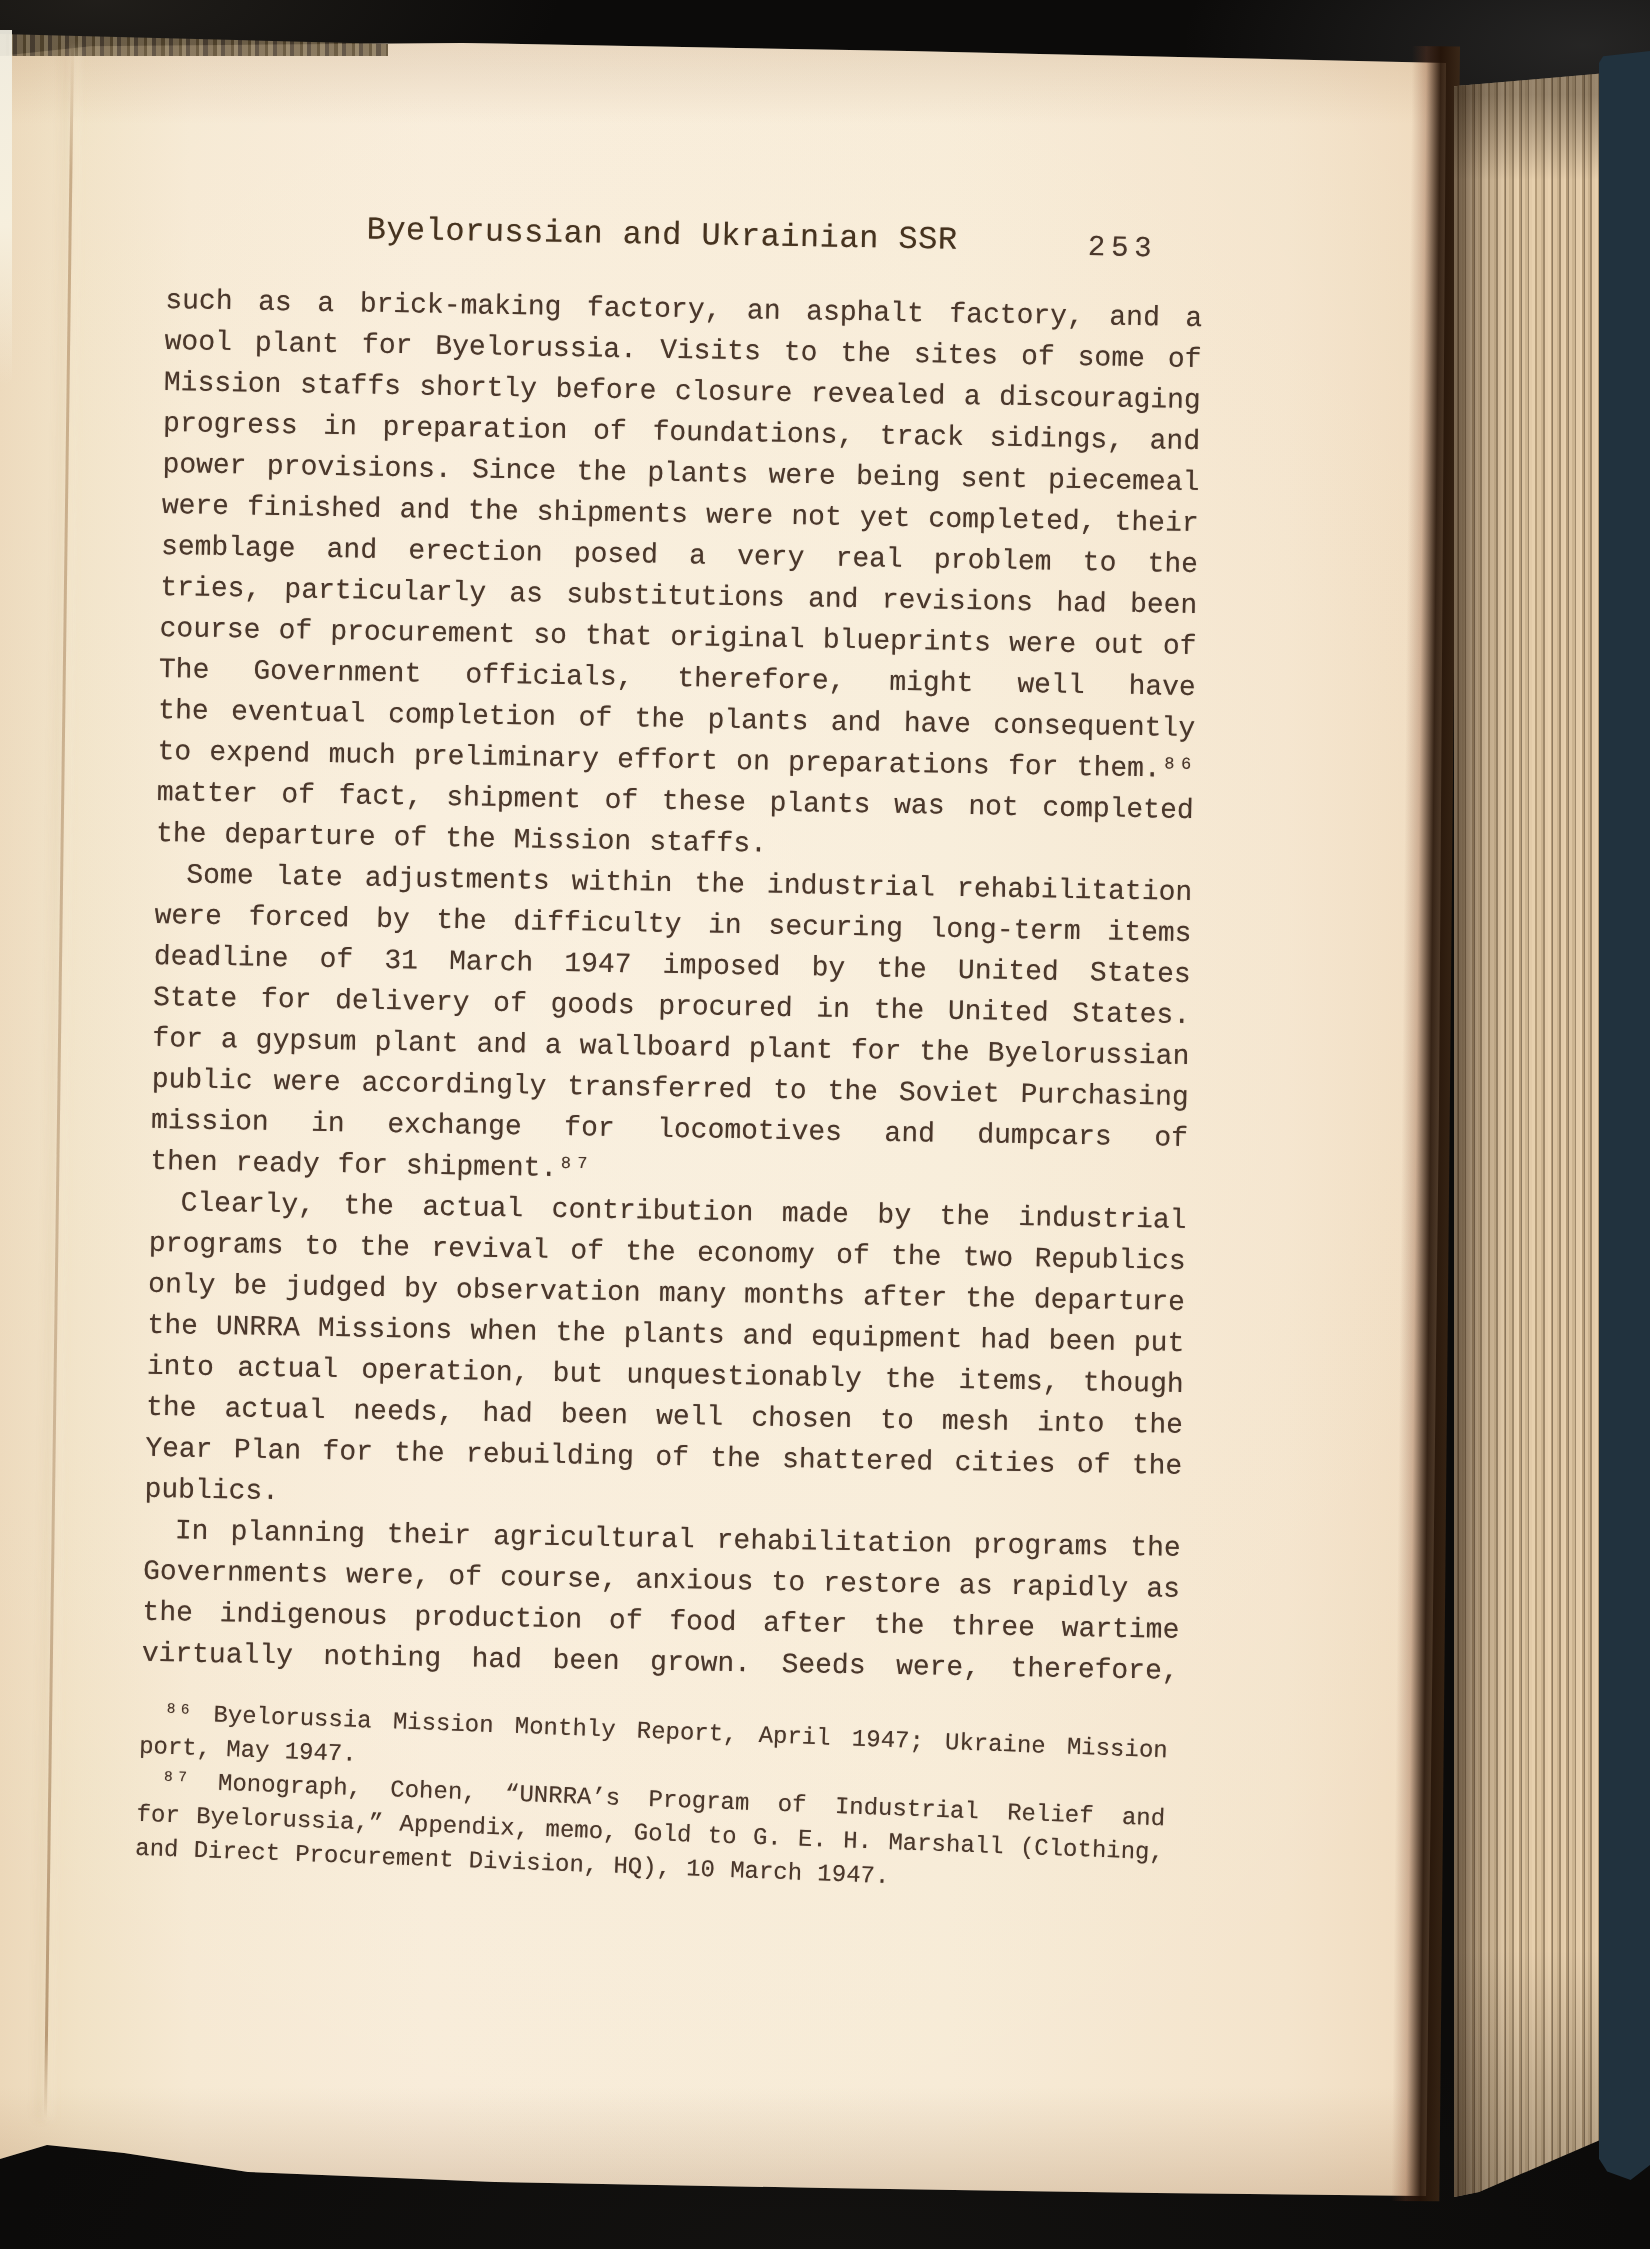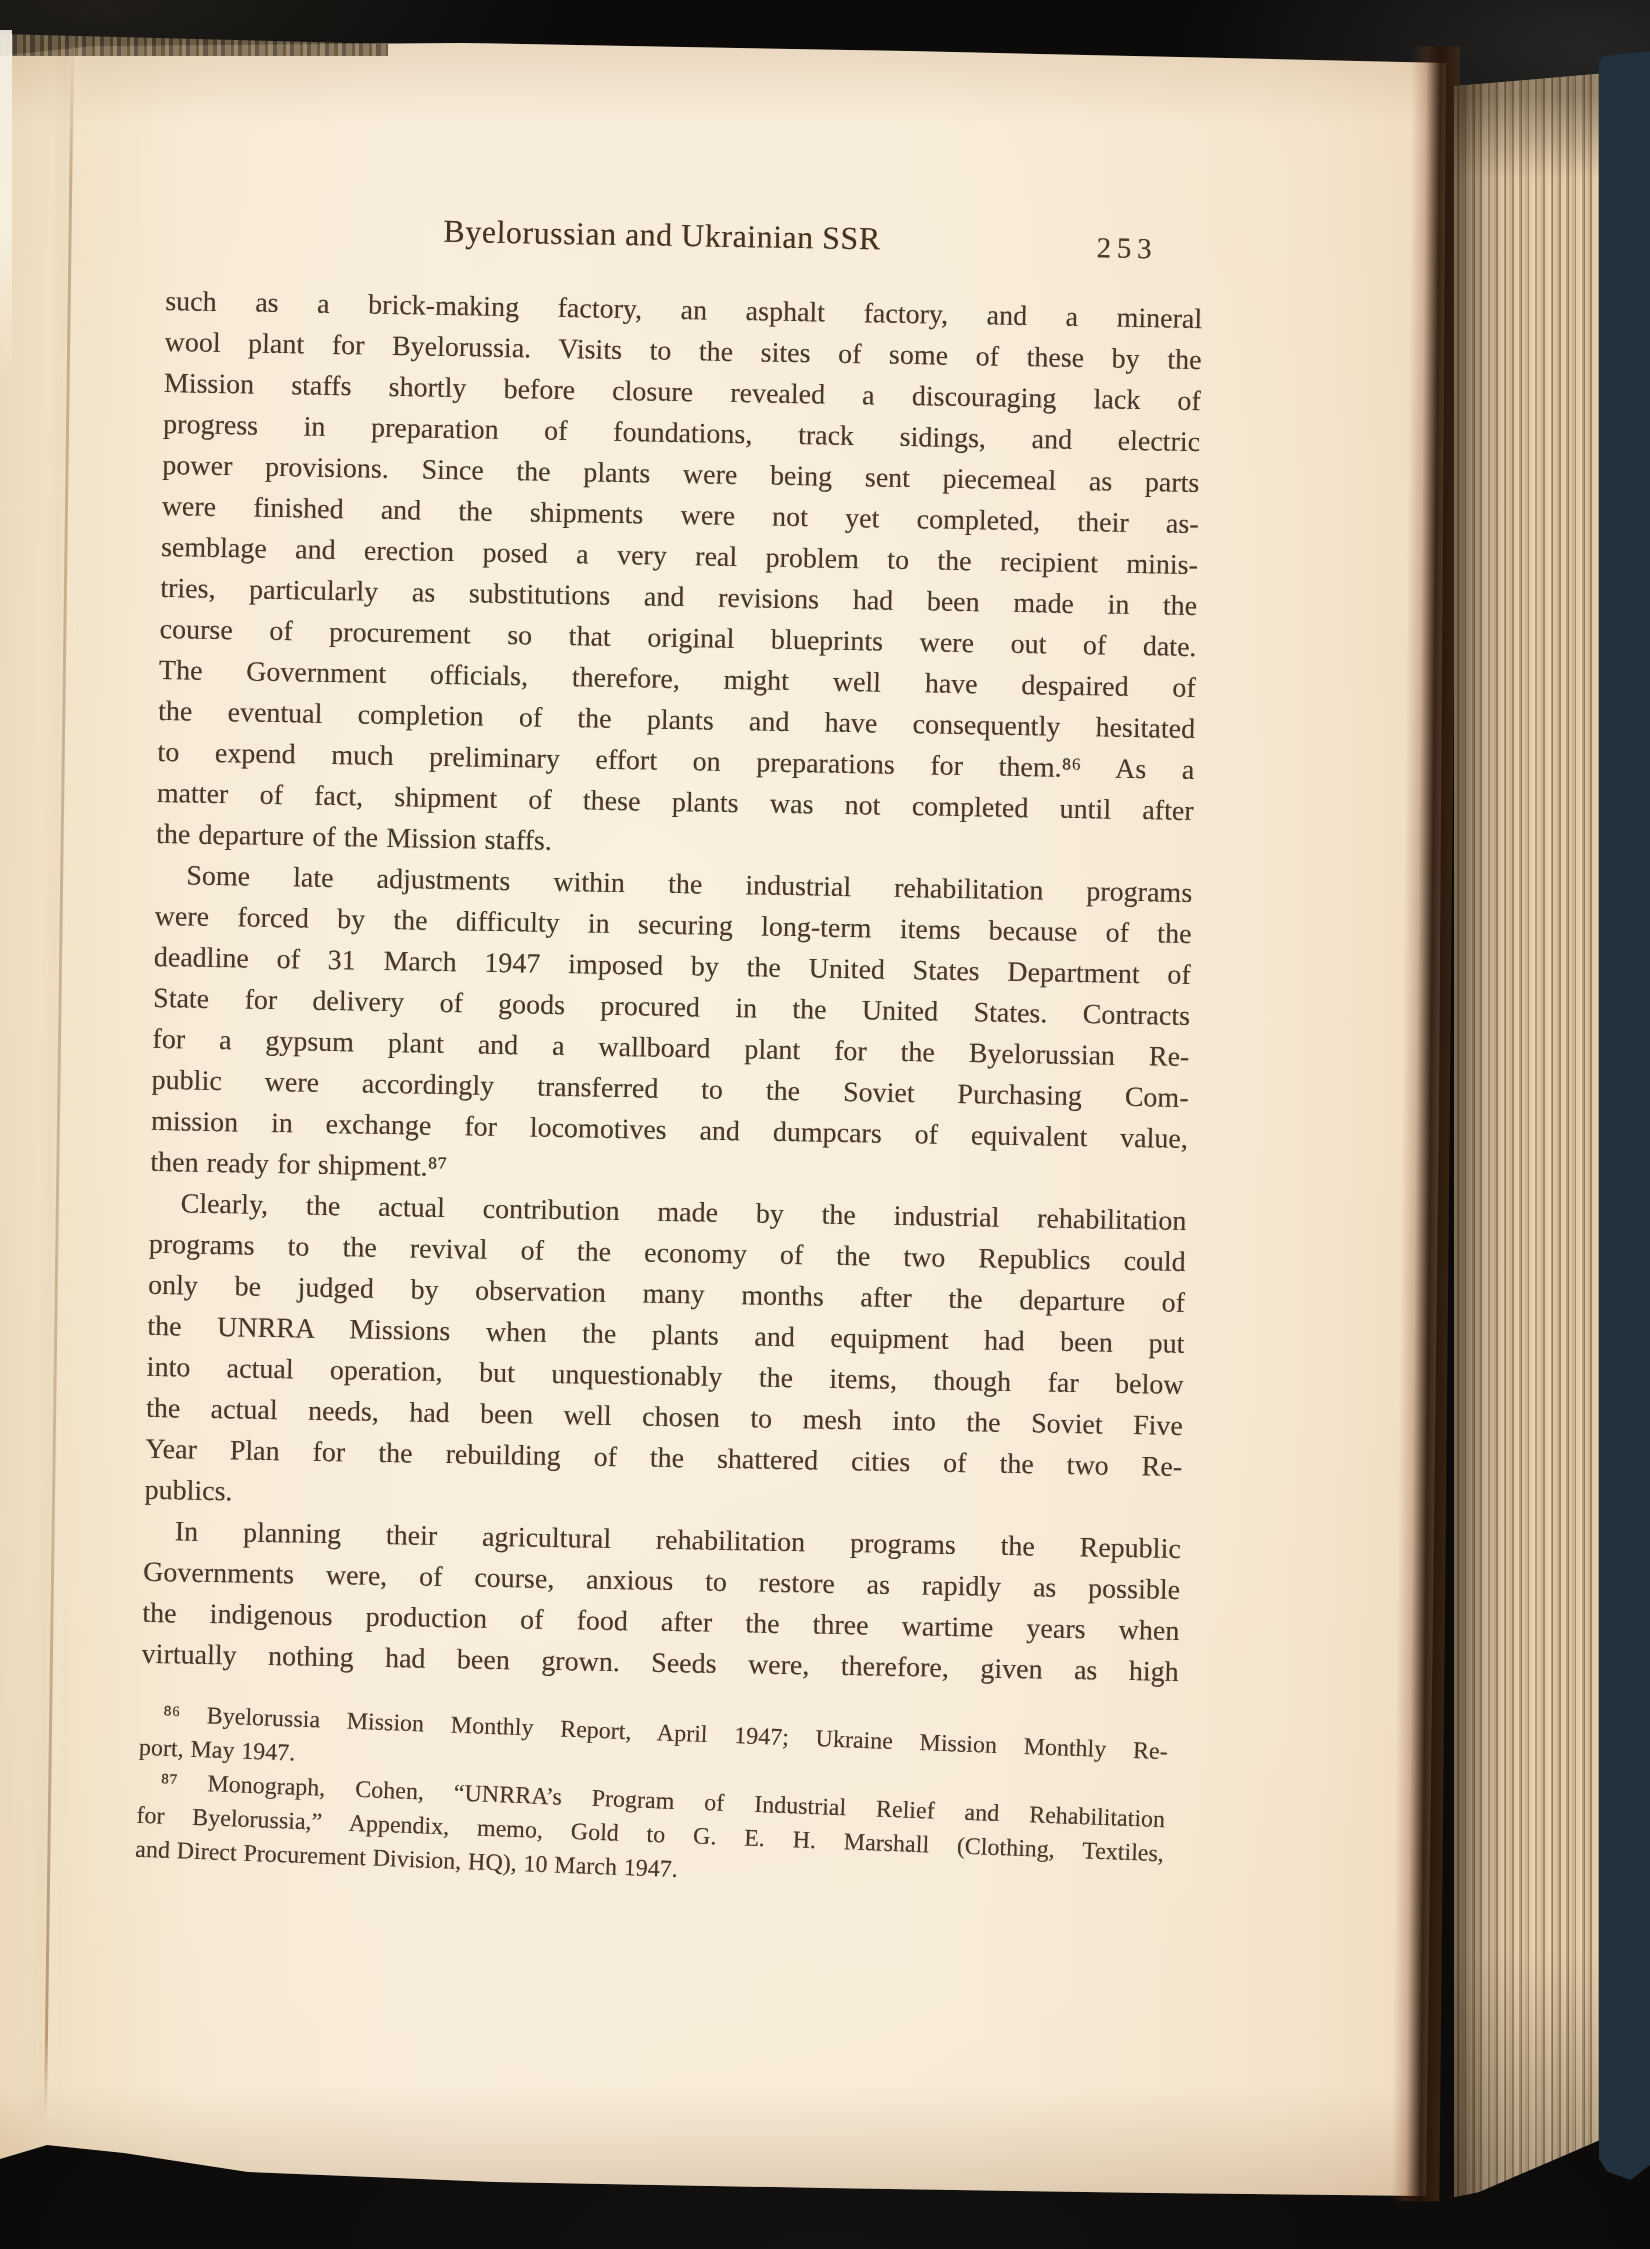--- a/index.html
+++ b/index.html
@@ -1,19 +1,19 @@
 <!DOCTYPE html>
 <html style="font-size:13.2px"><head>
 <meta charset="utf-8">
 <style>
   html, body { margin:0; padding:0; background:#000; }
   #stage {
     position:relative; width:1650px; height:2250px; overflow:hidden;
     background:#fef9c3;
-    font-family:Liberation Serif, serif;
+    font-family:Liberation Mono, monospace;
   }
   
   .backdrop {
     position:absolute; inset:0;
     background:
       radial-gradient(743px 248px at 6% 0%, rgba(80,74,64,0.30), transparent 62%),
       radial-gradient(627px 281px at 96% 2%, rgba(105,105,105,0.28), transparent 64%),
       radial-gradient(1155px 413px at 50% 100%, rgba(40,38,34,0.25), transparent 70%),
       #0c0b0a;
   }

